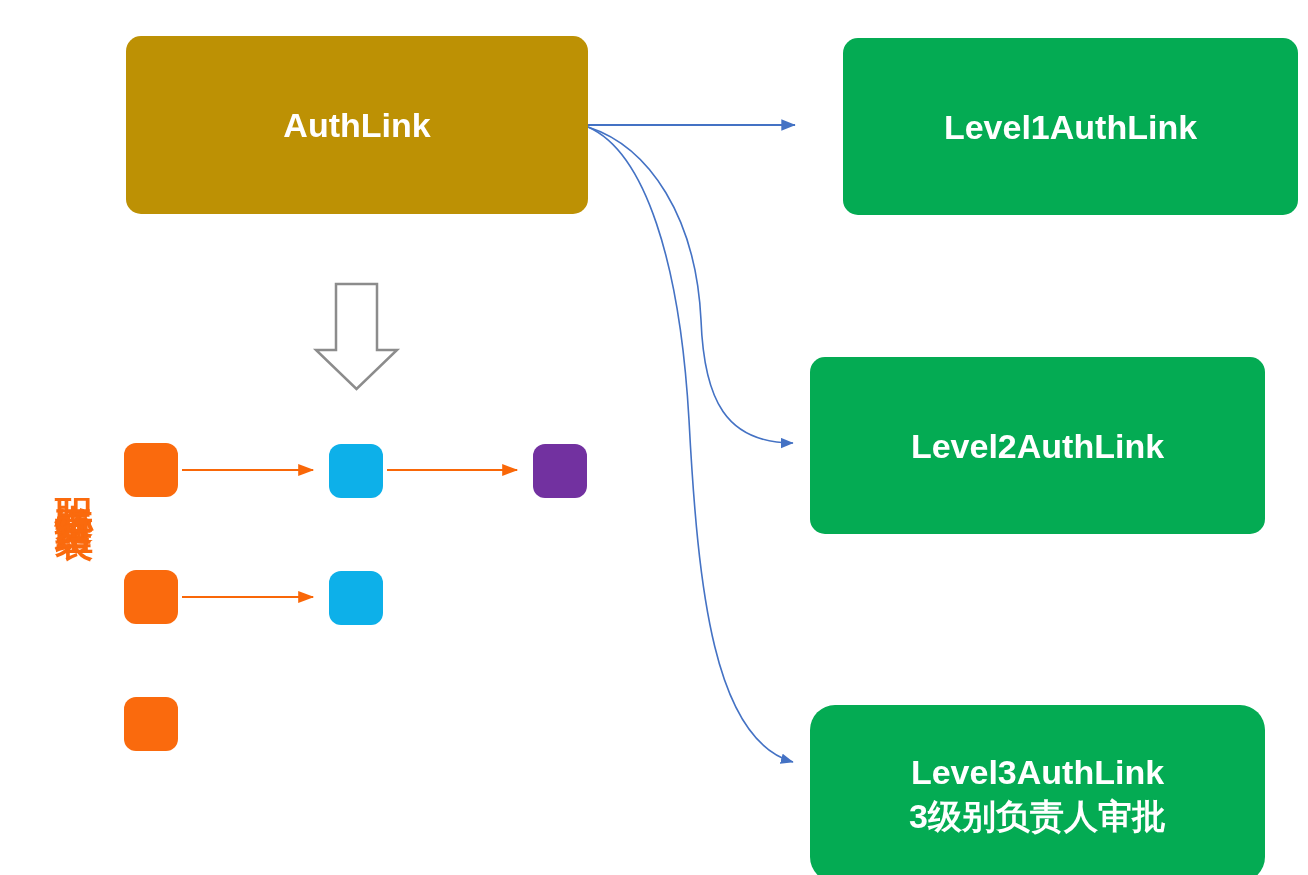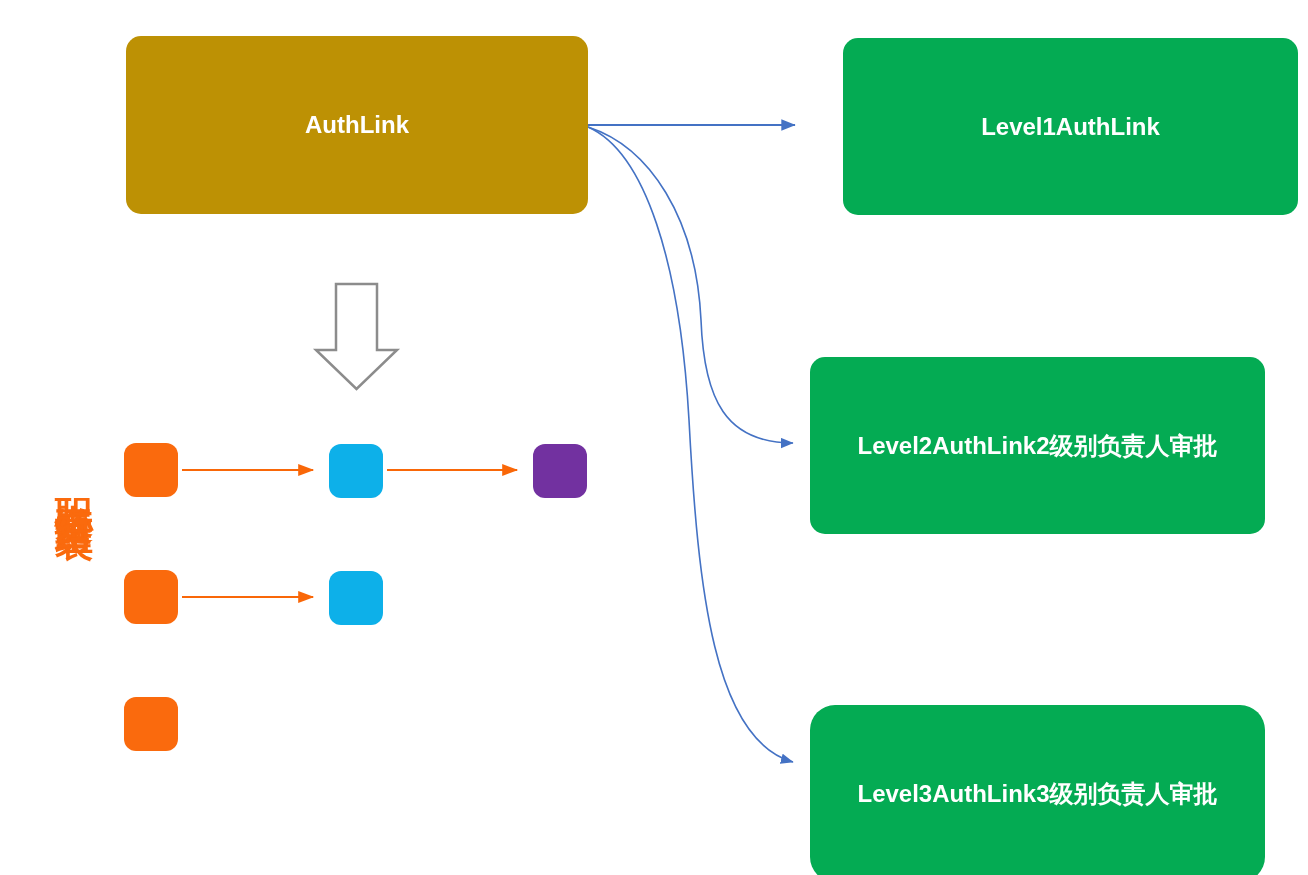--- a/index.html
+++ b/index.html
@@ -13,26 +13,26 @@
   }
   .svg-layer {
     position: absolute;
     left: 0; top: 0;
     width: 1308px; height: 875px;
     pointer-events: none;
   }
   .box {
     position: absolute;
     display: flex;
-    flex-direction: row;
+    flex-direction: column;
     align-items: center;
     justify-content: center;
     color: #ffffff;
     font-weight: bold;
-    font-size: 24px;
+    font-size: 34px;
     line-height: 44px;
     text-align: center;
     border-radius: 15px;
   }
   .abstract-box {
     left: 126px; top: 36px;
     width: 462px; height: 178px;
     background: #BD9104;
   }
   .level-box {
@@ -93,21 +93,20 @@
 
   <div class="box abstract-box">
     <span>AuthLink</span>
   </div>
 
   <div class="box level-box l1">
     <span>Level1AuthLink</span>
   </div>
   <div class="box level-box l2">
     <span>Level2AuthLink</span>
-    <span>2级别负责人审批</span>
   </div>
   <div class="box level-box l3">
     <span>Level3AuthLink</span>
     <span>3级别负责人审批</span>
   </div>
 
   <div class="side-label">职责链路组装</div>
 
   <div class="node node-orange" style="left:124px; top:443px;"></div>
   <div class="node node-blue" style="left:329px; top:444px;"></div>

